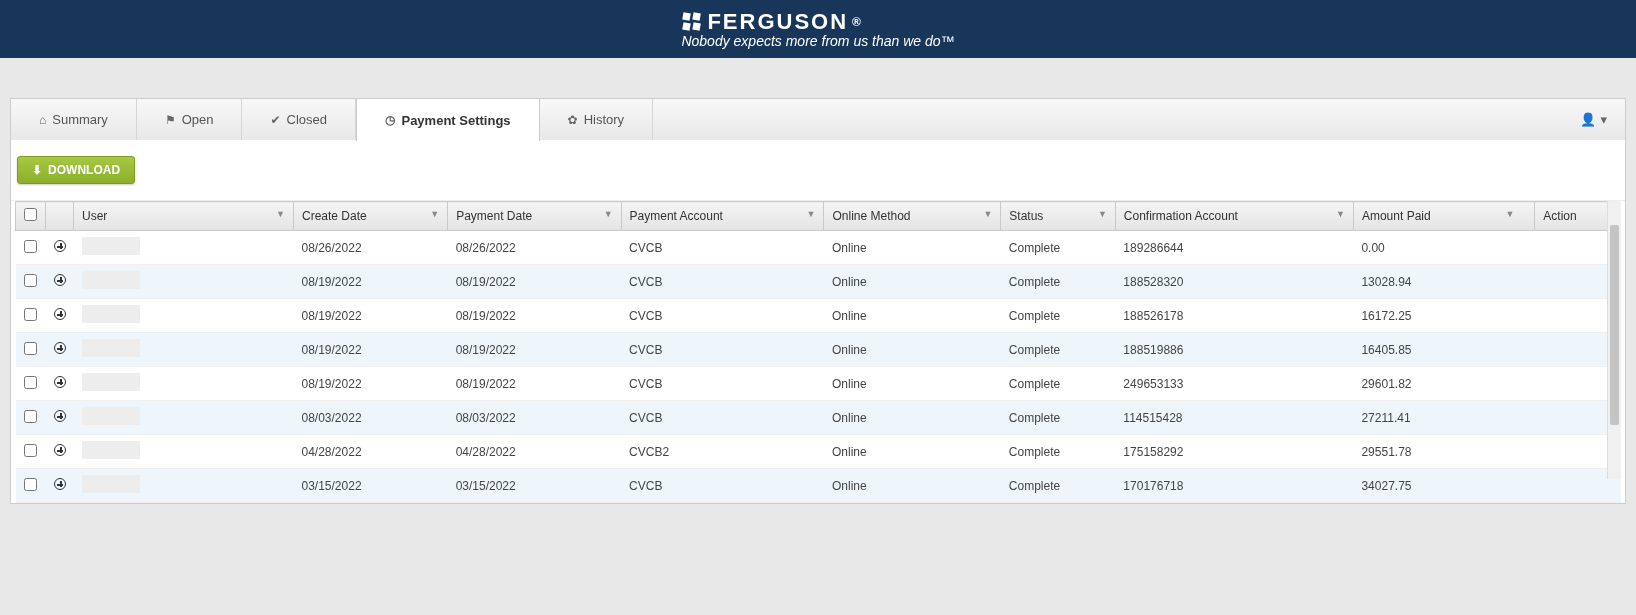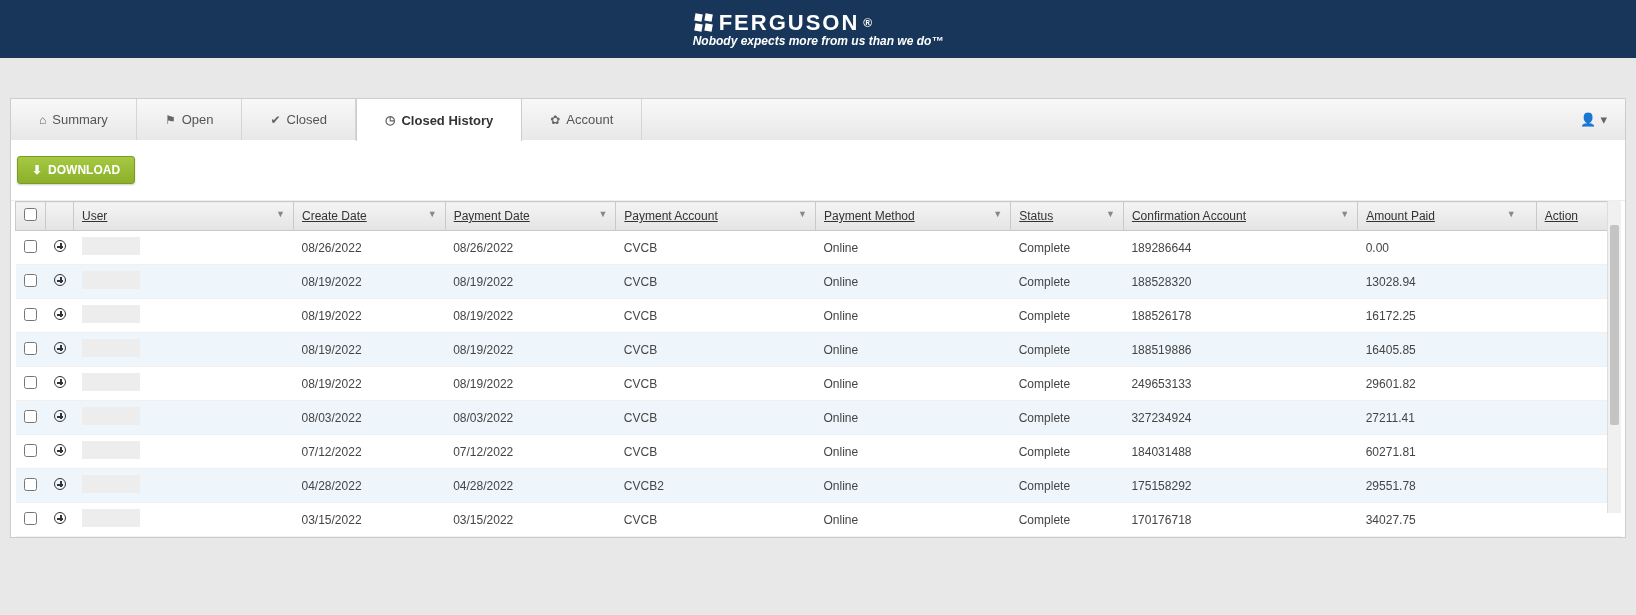--- a/index.html
+++ b/index.html
@@ -1,33 +1,33 @@
 <!DOCTYPE html>
 <html><head>
 <meta charset="utf-8">
 <style>
 * { box-sizing: border-box; margin: 0; padding: 0; }
 body { font-family: Arial, Helvetica, sans-serif; background: #e8e8e8; font-size: 13px; color: #333; }
 .header-bar { background: #17365a; height: 58px; display: flex; align-items: center; justify-content: center; }
 .logo-wrap { color: #fff; }
 .logo-main { font-weight: bold; font-size: 22px; letter-spacing: 2px; display: flex; align-items: center; gap: 4px; }
 .logo-icon { display: inline-flex; }
-.logo-tag { font-size: 12px; font-style: italic; margin-top: -2px; font-weight: bold; }
+.logo-tag { font-size: 14px; font-style: italic; margin-top: -2px; }
 .page-wrap { padding: 40px 10px 0 10px; }
 .panel { background: #fff; border: 1px solid #ccc; border-top: none; position: relative; padding-top: 0; }
 .tabs { display: flex; align-items: stretch; background: linear-gradient(#f8f8f8,#e8e8e8); border-top: 1px solid #ccc; height: 42px; position: relative; }
 .tab { display: flex; align-items: center; gap: 6px; padding: 0 28px; font-size: 13px; color: #555; border-right: 1px solid #d5d5d5; cursor: pointer; white-space: nowrap; }
 .tab.active { background: #fff; border-top: 1px solid #ccc; border-left: 1px solid #ccc; border-right: 1px solid #ccc; margin-top: -1px; margin-bottom: -1px; font-weight: bold; color: #333; position: relative; z-index: 2; }
 .tab .icon { font-size: 12px; color: #666; }
 .tabs-right { margin-left: auto; display: flex; align-items: center; padding-right: 18px; color: #666; gap: 4px; }
 .toolbar { padding: 16px 6px; border-bottom: 1px solid #eee; }
 .btn-download { background: linear-gradient(#a6c843,#8cb02a); color: #fff; border: 1px solid #7a9a24; border-radius: 3px; padding: 6px 14px; font-size: 12px; font-weight: bold; cursor: pointer; display: inline-flex; align-items: center; gap: 6px; box-shadow: 0 1px 2px rgba(0,0,0,.2); }
 .grid-wrap { padding: 0 4px 0 4px; position: relative; }
 .grid { width: 100%; border-collapse: collapse; }
-.grid thead th { background: linear-gradient(#f4f4f4,#e4e4e4); border: 1px solid #c9c9c9; font-weight: normal; font-size: 12px; color: #333; padding: 6px 8px; text-align: left; position: relative; white-space: nowrap; text-decoration: underline; }
+.grid thead th { background: linear-gradient(#f4f4f4,#e4e4e4); border: 1px solid #c9c9c9; font-weight: normal; font-size: 12px; color: #333; padding: 6px 8px; text-align: left; position: relative; white-space: nowrap; }
 .grid thead th .sort { float: right; color: #888; font-size: 9px; }
 .grid tbody td { padding: 6px 8px; font-size: 12px; color: #444; border-bottom: 1px solid #f0f0f0; white-space: nowrap; }
 .grid tbody tr:nth-child(even) td { background: #eef6fb; }
 .grid tbody tr:nth-child(odd) td { background: #fff; }
 .col-checkbox { width: 28px; text-align: center; }
 .col-expand { width: 24px; text-align: center; }
 .col-user { width: 220px; }
 .user-blank { background: #ededed; height: 18px; width: 58px; display: inline-block; }
 .col-amount { text-align: left; padding-right: 20px !important; }
 th.col-amount { text-align: left; }
@@ -73,25 +73,25 @@
       <div class="tab">
         <span class="icon">⚑</span>
         <span>Open</span>
       </div>
       <div class="tab">
         <span class="icon">✔</span>
         <span>Closed</span>
       </div>
       <div class="tab active">
         <span class="icon">◷</span>
-        <span>Closed History</span>
+        <span>Payment Settings</span>
       </div>
       <div class="tab">
         <span class="icon">✿</span>
-        <span>Account</span>
+        <span>History</span>
       </div>
       <div class="tabs-right">
         <span>👤</span>
         <span>▾</span>
       </div>
     </div>
 
     <div class="toolbar">
       <button class="btn-download">
         <span>⬇</span>
@@ -102,21 +102,21 @@
     <div class="grid-wrap">
       <table class="grid">
         <thead>
           <tr>
             <th class="col-checkbox"><input type="checkbox" style=""></th>
             <th class="col-expand"></th>
             <th class="col-user"><span>User</span><span class="sort">▼</span></th>
             <th><span>Create Date</span><span class="sort">▼</span></th>
             <th><span>Payment Date</span><span class="sort">▼</span></th>
             <th><span>Payment Account</span><span class="sort">▼</span></th>
-            <th><span>Payment Method</span><span class="sort">▼</span></th>
+            <th><span>Online Method</span><span class="sort">▼</span></th>
             <th><span>Status</span><span class="sort">▼</span></th>
             <th><span>Confirmation Account</span><span class="sort">▼</span></th>
             <th class="col-amount"><span>Amount Paid</span><span class="sort">▼</span></th>
             <th><span>Action</span></th>
           </tr>
         </thead>
         <tbody id="grid-body">
             <tr>
               <td class="col-checkbox"><input type="checkbox" style=""></td>
               <td class="col-expand"><span class="expand-icon"></span></td>
@@ -184,35 +184,22 @@
             </tr>
             <tr>
               <td class="col-checkbox"><input type="checkbox" style=""></td>
               <td class="col-expand"><span class="expand-icon"></span></td>
               <td class="col-user"><span class="user-blank"></span></td>
               <td>08/03/2022</td>
               <td>08/03/2022</td>
               <td>CVCB</td>
               <td>Online</td>
               <td>Complete</td>
-              <td>327234924</td>
+              <td>114515428</td>
               <td class="col-amount">27211.41</td>
-              <td></td>
-            </tr>
-            <tr>
-              <td class="col-checkbox"><input type="checkbox" style=""></td>
-              <td class="col-expand"><span class="expand-icon"></span></td>
-              <td class="col-user"><span class="user-blank"></span></td>
-              <td>07/12/2022</td>
-              <td>07/12/2022</td>
-              <td>CVCB</td>
-              <td>Online</td>
-              <td>Complete</td>
-              <td>184031488</td>
-              <td class="col-amount">60271.81</td>
               <td></td>
             </tr>
             <tr>
               <td class="col-checkbox"><input type="checkbox" style=""></td>
               <td class="col-expand"><span class="expand-icon"></span></td>
               <td class="col-user"><span class="user-blank"></span></td>
               <td>04/28/2022</td>
               <td>04/28/2022</td>
               <td>CVCB2</td>
               <td>Online</td>

